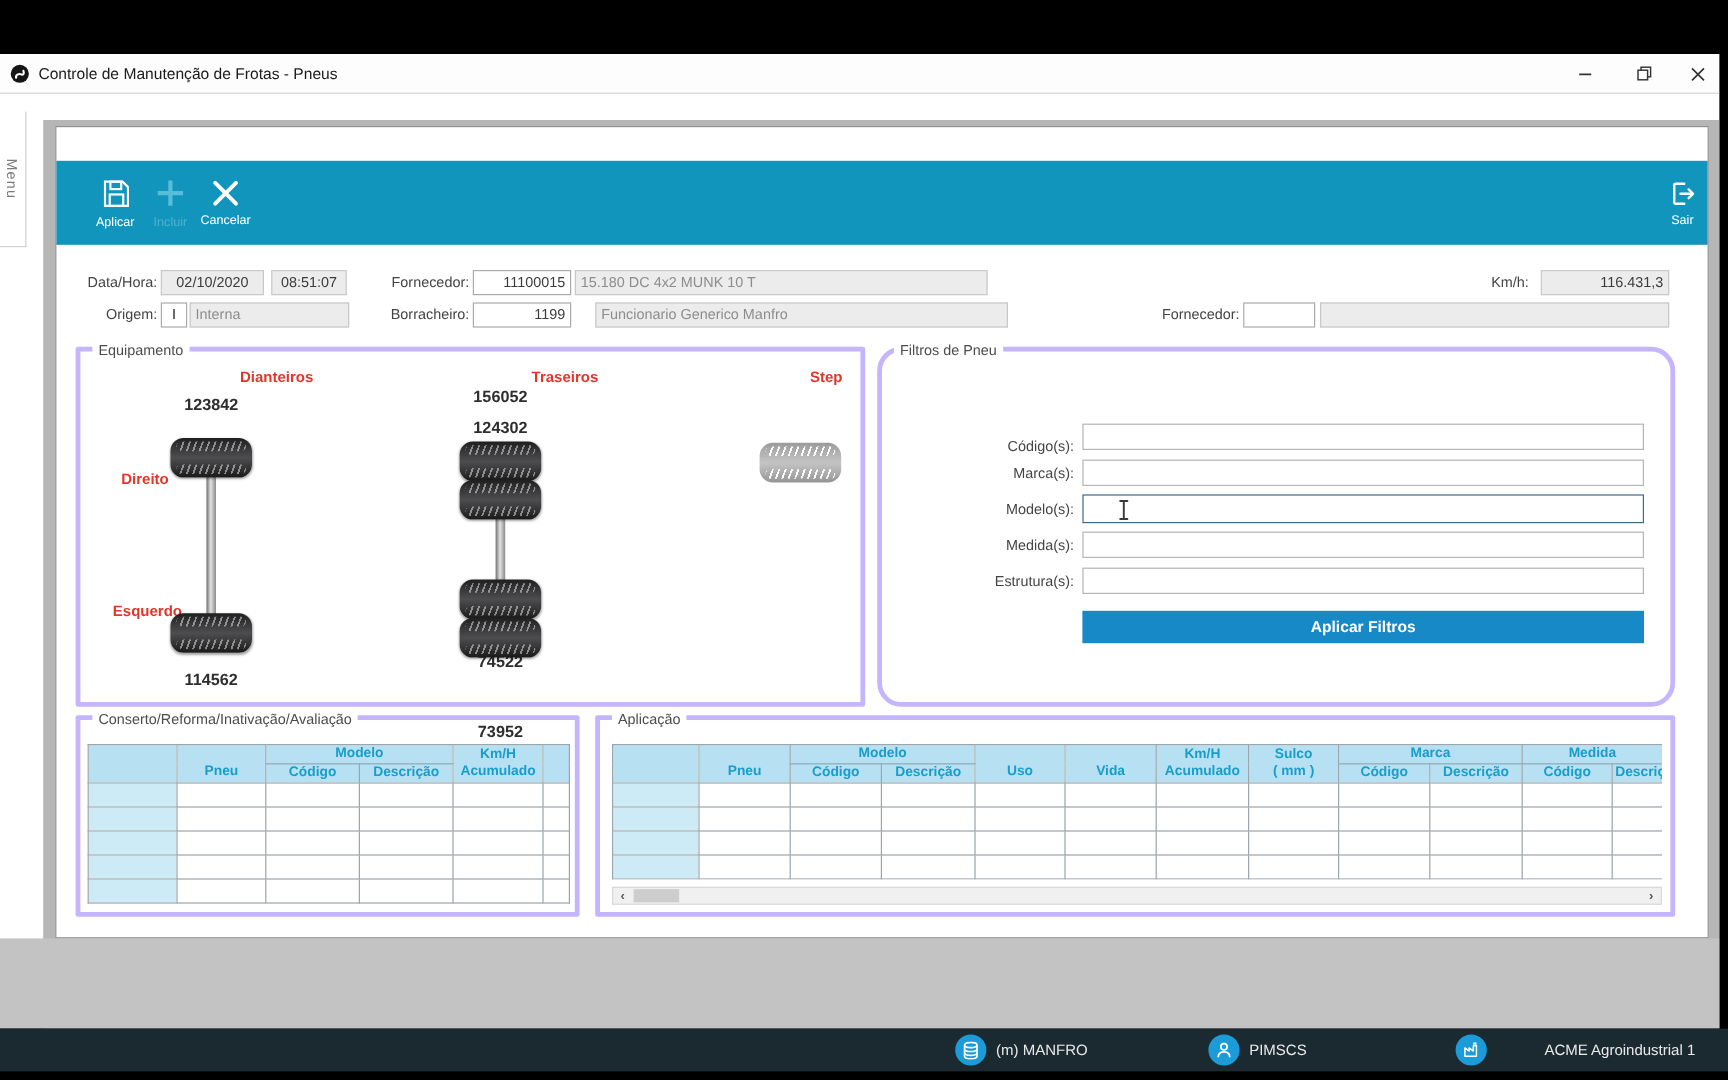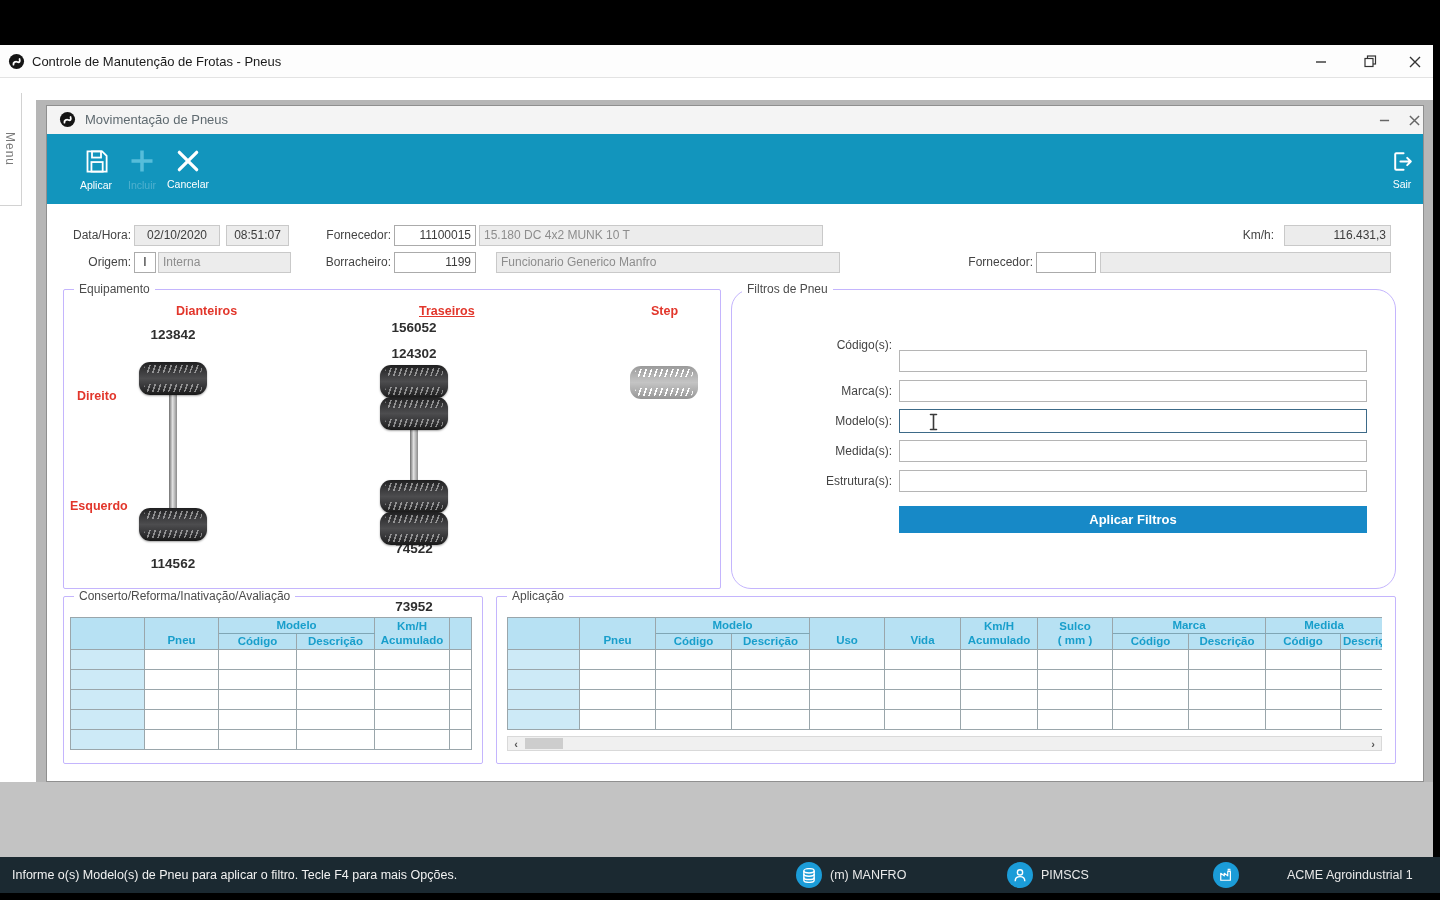--- a/index.html
+++ b/index.html
@@ -36,24 +36,24 @@
 
   
   .flabel { position:absolute; height:21px; line-height:21px; font-size:12px; color:#444; text-align:right; }
   .field { position:absolute; height:21px; font-size:12px; line-height:19px; border:1px solid #ababab;
            background:#fff; color:#222; padding:0 4px; font-family:"Liberation Sans",sans-serif; }
   .field.ro { background:#ececec; border:1px solid #c9c9c9; color:#8d8d8d; }
   .field.dark { color:#3c3c3c; }
   .num { text-align:right; } .ctr { text-align:center; }
 
   
-  .groupbox { position:absolute; border:1px solid #c4b5fd; border-radius:2px; }
+  .groupbox { position:absolute; border:4px solid #c4b5fd; border-radius:2px; }
   .groupbox > .legend { position:absolute; top:-8px; left:10px; background:#fff; padding:0 5px;
                         font-size:12px; color:#4c4c4c; line-height:15px; }
-  .redlbl { position:absolute; color:#e2362b; font-weight:bold; font-size:12.5px; }
+  .redlbl { position:absolute; color:#e2362b; font-weight:bold; font-size:12.5px;margin-left:21px; }
   .tirenum { position:absolute; color:#2e2e2e; font-weight:bold; font-size:13.5px; width:90px; text-align:center; }
 
   
   .tire { position:absolute; width:68px; height:33px; border-radius:11px;
           background:linear-gradient(180deg,#1f1f20 0%,#3a3a3c 28%,#4d4d4f 50%,#38383a 72%,#191919 100%);
           box-shadow:0 1px 2px rgba(0,0,0,.35); }
   .tire::before,.tire::after { content:""; position:absolute; left:5px; right:5px; height:8px; border-radius:5px;
           background:repeating-linear-gradient(110deg, rgba(235,235,235,.5) 0 1.5px, transparent 1.5px 5px); }
   .tire::before { top:3px; } .tire::after { bottom:3px; }
   .tire.step { opacity:.5; filter:grayscale(1) brightness(1.8); box-shadow:none; }
@@ -124,39 +124,20 @@
     </div>
   </div>
 
   <div id="workspace" class="abs">
     <div id="menu-tab" class="abs">Menu</div>
     <div id="mdi-frame" class="abs"></div>
     <div id="mdi-bottom" class="abs"></div>
 
     <div id="child-window" class="abs">
 
-      <div id="child-titlebar" class="abs">
-        <span class="abs" style="left:12px;top:5px;">
-          <svg width="17" height="17" viewBox="0 0 18 18">
-              <circle cx="9" cy="9" r="8" fill="#151515"></circle>
-              <path d="M5.8 12.4 C5.2 9.8 8.0 8.7 9.9 9.5 C11.8 10.3 13.2 9.4 12.2 6.4" stroke="#fff" stroke-width="1.9" fill="none" stroke-linecap="round"></path>
-            </svg>
-        </span>
-        <span id="child-title" class="abs">Movimentação de Pneus</span>
-        <div class="child-winbtn abs" style="left:1322px;">
-          <svg width="11" height="11" viewBox="0 0 12 12">
-              <path d="M1 6 H11" stroke="#666" stroke-width="1.6"></path>
-            </svg>
-        </div>
-        <div class="child-winbtn abs" style="left:1352px;">
-          <svg width="11" height="11" viewBox="0 0 12 12">
-              <path d="M1 1 L11 11 M11 1 L1 11" stroke="#666" stroke-width="1.6"></path>
-            </svg>
-        </div>
-      </div>
 
       <div id="toolbar" class="abs">
         <div class="toolbtn" style="left:20px;">
           <svg width="27" height="27" viewBox="0 0 24 24">
               <path d="M4 3 H17 L21 7 V21 H4 Z" fill="none" stroke="#fff" stroke-width="1.6"></path>
               <rect x="8" y="3" width="8" height="5.5" fill="none" stroke="#fff" stroke-width="1.6"></rect>
               <rect x="7.5" y="12.5" width="10" height="8.5" fill="none" stroke="#fff" stroke-width="1.6"></rect>
             </svg>
           <span class="lbl">Aplicar</span>
         </div>
@@ -197,21 +178,21 @@
 
       <div class="flabel" style="left:1150px;top:119px;width:77px;">Km/h:</div>
       <div class="field ro num dark" style="left:1237px;top:119px;width:107px;">116.431,3</div>
       <div class="flabel" style="left:886px;top:146px;width:100px;">Fornecedor:</div>
       <div class="field" style="left:989px;top:146px;width:60px;"></div>
       <div class="field ro" style="left:1053px;top:146px;width:291px;"></div>
 
       <div class="groupbox" style="left:16px;top:183px;width:658px;height:300px;">
         <span class="legend">Equipamento</span>
         <span class="redlbl" style="left:112px;top:14px;">Dianteiros</span>
-        <span class="redlbl" style="left:355px;top:14px;text-decoration:underline;">Traseiros</span>
+        <span class="redlbl" style="left:355px;top:14px;">Traseiros</span>
         <span class="redlbl" style="left:587px;top:14px;">Step</span>
         <span class="redlbl" style="left:13px;top:99px;">Direito</span>
         <span class="redlbl" style="left:6px;top:209px;">Esquerdo</span>
 
         <span class="tirenum" style="left:64px;top:37px;">123842</span>
         <span class="tirenum" style="left:305px;top:30px;">156052</span>
         <span class="tirenum" style="left:305px;top:56px;">124302</span>
         <span class="tirenum" style="left:305px;top:251px;">74522</span>
         <span class="tirenum" style="left:305px;top:273px;margin-top:36px;">73952</span>
         <span class="tirenum" style="left:64px;top:266px;">114562</span>
@@ -224,21 +205,21 @@
         <div class="tire" style="left:316px;top:75px;"></div>
         <div class="tire" style="left:316px;top:107px;"></div>
         <div class="tire" style="left:316px;top:190px;"></div>
         <div class="tire" style="left:316px;top:222px;"></div>
 
         <div class="tire step" style="left:566px;top:76px;"></div>
       </div>
 
       <div class="groupbox" style="left:684px;top:183px;width:665px;height:300px;border-radius:20px;">
         <span class="legend">Filtros de Pneu</span>
-        <div class="filter-row-label" style="top:44px;text-align:right;">Código(s):</div>
+        <div class="filter-row-label" style="top:68px;text-align:right;">Código(s):</div>
         <input class="filter-input" style="top: 60px;">
         <div class="filter-row-label" style="top:90px;">Marca(s):</div>
         <input class="filter-input" style="top: 90px;">
         <div class="filter-row-label" style="top:120px;">Modelo(s):</div>
         <div class="filter-input focused" style="top:119px;height:24px;">
           <span id="ibeam">
             <svg width="11" height="18" viewBox="0 0 11 18">
                 <path d="M2.5 1.5 H8.5 M5.5 1.5 V16.5 M2.5 16.5 H8.5" stroke="#3a3a3a" stroke-width="1.6" stroke-linecap="round"></path>
               </svg>
           </span>
@@ -420,21 +401,20 @@
           <span class="scroll-arrow" style="left:0;">‹</span>
           <span class="scroll-thumb"></span>
           <span class="scroll-arrow" style="right:0;">›</span>
         </div>
       </div>
 
     </div>
   </div>
 
   <div id="statusbar" class="abs">
-    <span id="status-msg" class="abs">Informe o(s) Modelo(s) de Pneu para aplicar o filtro. Tecle F4 para mais Opções.</span>
     <div class="status-item" style="left:796px;">
       <span class="circle">
         <svg width="14" height="15" viewBox="0 0 14 16">
             <ellipse cx="7" cy="3" rx="5.5" ry="2.3" fill="none" stroke="#fff" stroke-width="1.5"></ellipse>
             <path d="M1.5 3 V13 C1.5 14.3 4 15.3 7 15.3 C10 15.3 12.5 14.3 12.5 13 V3" fill="none" stroke="#fff" stroke-width="1.5"></path>
             <path d="M1.5 6.5 C1.5 7.8 4 8.8 7 8.8 C10 8.8 12.5 7.8 12.5 6.5 M1.5 10 C1.5 11.3 4 12.3 7 12.3 C10 12.3 12.5 11.3 12.5 10" fill="none" stroke="#fff" stroke-width="1.5"></path>
           </svg>
       </span>
       <span class="txt">(m) MANFRO</span>
     </div>

